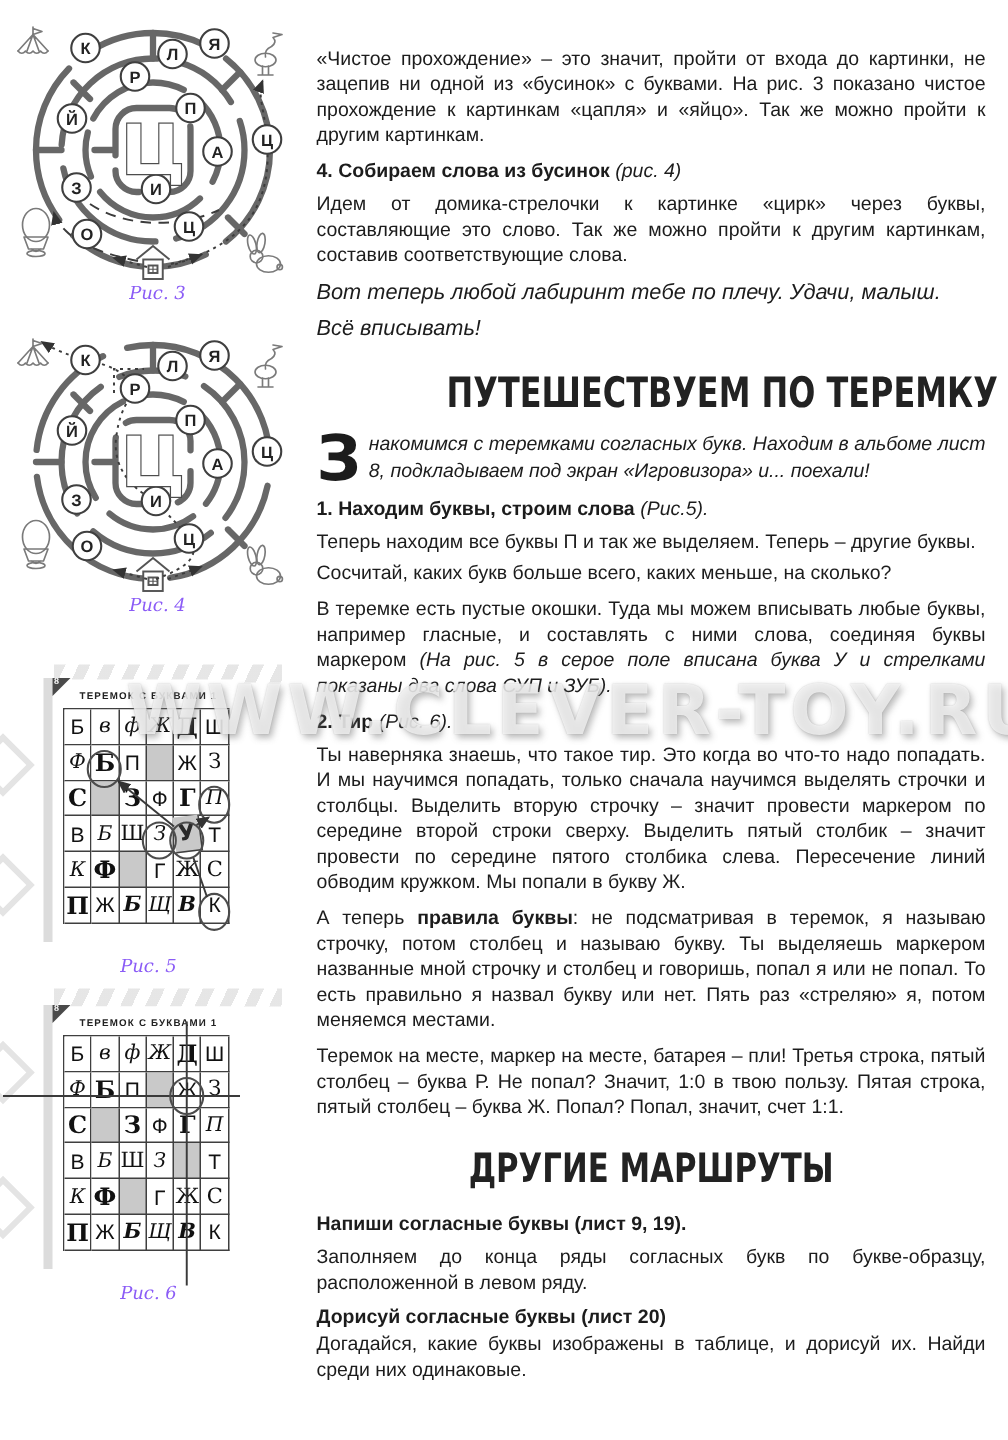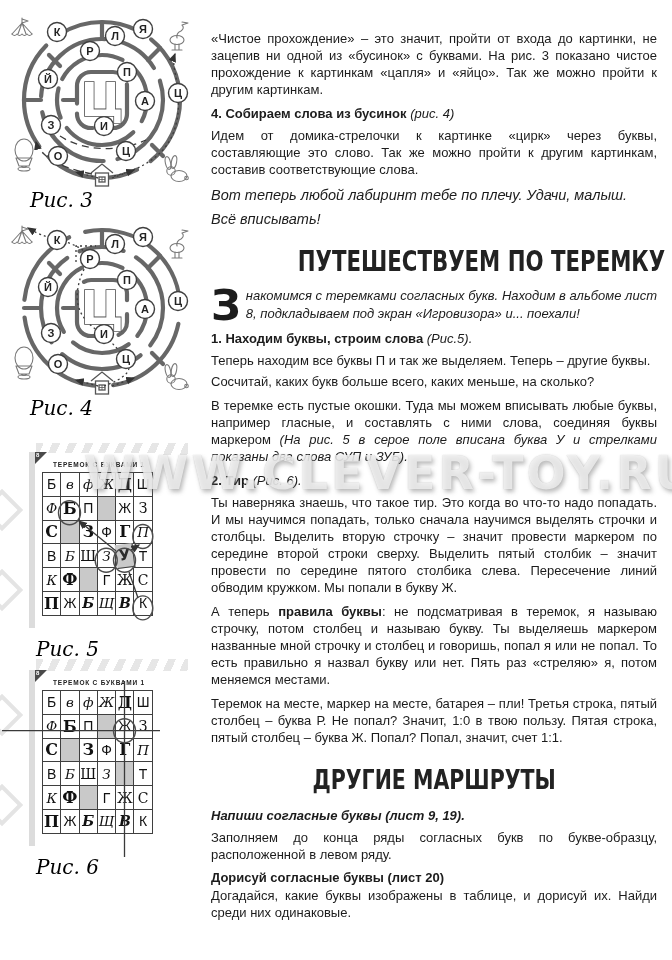--- a/index.html
+++ b/index.html
@@ -25,22 +25,22 @@
 
   
   #wm{position:absolute;left:84px;top:446px;width:600px;z-index:30;pointer-events:none;
       font-family:"DejaVu Sans",sans-serif;font-weight:800;font-size:46px;letter-spacing:3px;
       color:rgba(255,255,255,0.72);
       text-shadow:2px 3px 4px rgba(110,110,110,0.45),0 0 1px rgba(150,150,150,0.55);
       white-space:nowrap;}
 
   
   .mazewrap{position:absolute;z-index:1;}
-  .mazecap{position:absolute;z-index:1;text-align:left;
-           font-family:"DejaVu Serif",serif;font-style:italic;font-size:20px;color:#000000;}
+  .mazecap{position:absolute;z-index:1;text-align:center;
+           font-family:"DejaVu Serif",serif;font-style:italic;font-size:12px;color:#8b5cf6;}
   .ring{fill:none;stroke:#676767;stroke-width:4.2;stroke-linecap:round;}
   .stub{stroke:#676767;stroke-width:4.2;stroke-linecap:round;}
   .bead{fill:#fff;stroke:#3f3f3f;stroke-width:1.4;}
   .beadtxt{font-family:"Liberation Sans",sans-serif;font-size:11px;font-weight:bold;fill:#222;
            text-anchor:middle;}
   .bigc{font-family:"DejaVu Sans",sans-serif;font-size:46px;font-weight:bold;fill:#fff;
         stroke:#4d4d4d;stroke-width:1.6;paint-order:stroke;text-anchor:middle;}
   .dotpath{fill:none;stroke:#3c3c3c;stroke-width:1.3;stroke-dasharray:2 3;}
   .dashpath{fill:none;stroke:#3c3c3c;stroke-width:1.3;stroke-dasharray:7 5;}
   .art{fill:none;stroke:#7a7a7a;stroke-width:1.1;stroke-linejoin:round;stroke-linecap:round;}
@@ -432,21 +432,21 @@
     <p class="p">Сосчитай, каких букв больше всего, каких меньше, на сколько?</p>
     <p class="p"><span>В теремке есть пустые окошки. Туда мы можем вписывать любые буквы, например гласные, и составлять с ними слова, соединяя буквы маркером </span><span class="em">(На рис. 5 в серое поле вписана буква У и стрелками показаны два слова СУП и ЗУБ).</span></p>
 
     <div class="subhead"><span>2. Тир </span><span class="figref">(Рис. 6).</span></div>
     <p class="p">Ты наверняка знаешь, что такое тир. Это когда во что-то надо попадать. И мы научимся попадать, только сначала научимся выделять строчки и столбцы. Выделить вторую строчку – значит провести маркером по середине второй строки сверху. Выделить пятый столбик – значит провести по середине пятого столбика слева. Пересечение линий обводим кружком. Мы попали в букву Ж.</p>
     <p class="p"><span>А теперь </span><span class="b">правила буквы</span><span>: не подсматривая в теремок, я называю строчку, потом столбец и называю букву. Ты выделяешь маркером названные мной строчку и столбец и говоришь, попал я или не попал. То есть правильно я назвал букву или нет. Пять раз «стреляю» я, потом меняемся местами.</span></p>
     <p class="p">Теремок на месте, маркер на месте, батарея – пли! Третья строка, пятый столбец – буква Р. Не попал? Значит, 1:0 в твою пользу. Пятая строка, пятый столбец – буква Ж. Попал? Попал, значит, счет 1:1.</p>
 
     <div class="routes"><span class="condensed">ДРУГИЕ МАРШРУТЫ</span></div>
 
-    <div class="subhead" style="margin-top:0;font-style:italic;">Напиши согласные буквы (лист 9, 19).</div>
+    <div class="subhead" style="margin-top:0;">Напиши согласные буквы (лист 9, 19).</div>
     <p class="p">Заполняем до конца ряды согласных букв по букве-образцу, расположенной в левом ряду.</p>
     <div class="subhead" style="margin:0 0 2px;">Дорисуй согласные буквы (лист 20)</div>
     <p class="p">Догадайся, какие буквы изображены в таблице, и дорисуй их. Найди среди них одинаковые.</p>
 
   </div>
 
   <div id="wm">WWW.CLEVER-TOY.RU</div>
 </div>
 
 </body></html>

